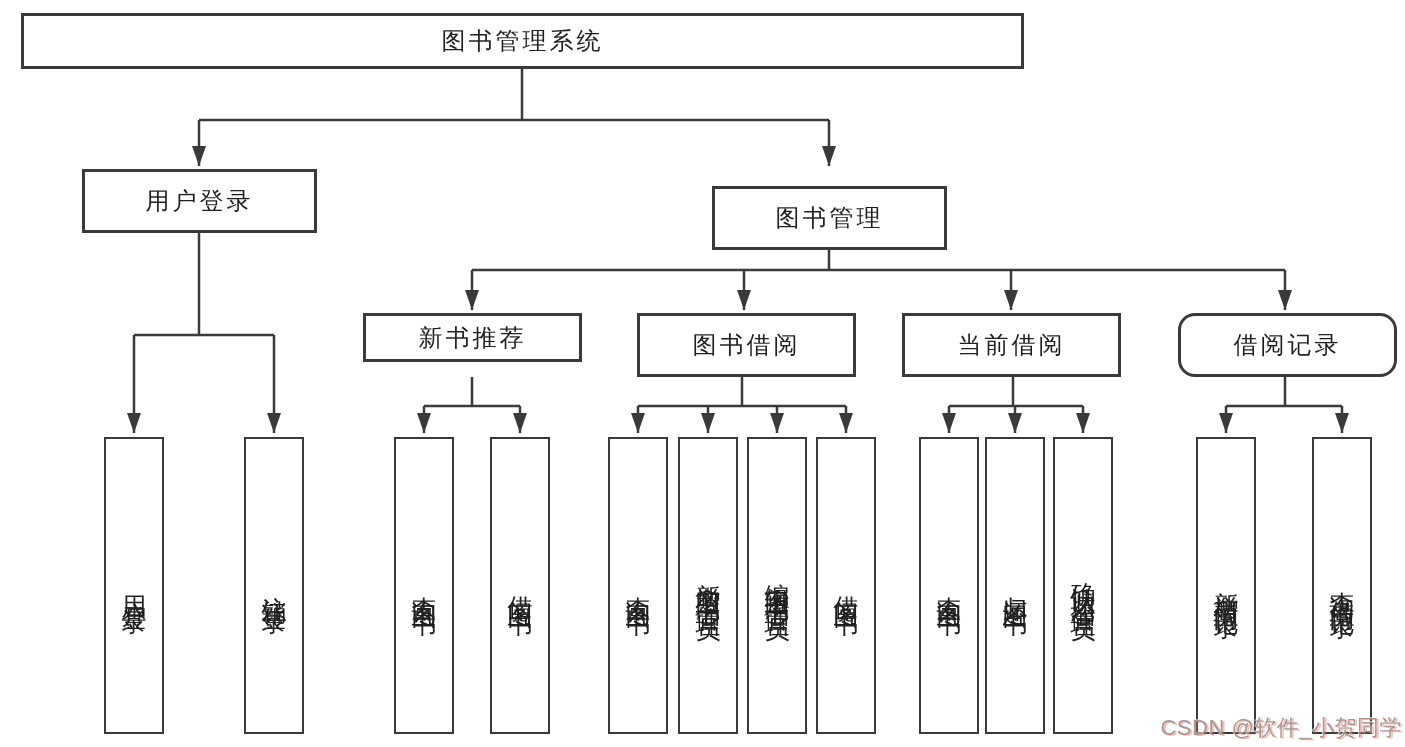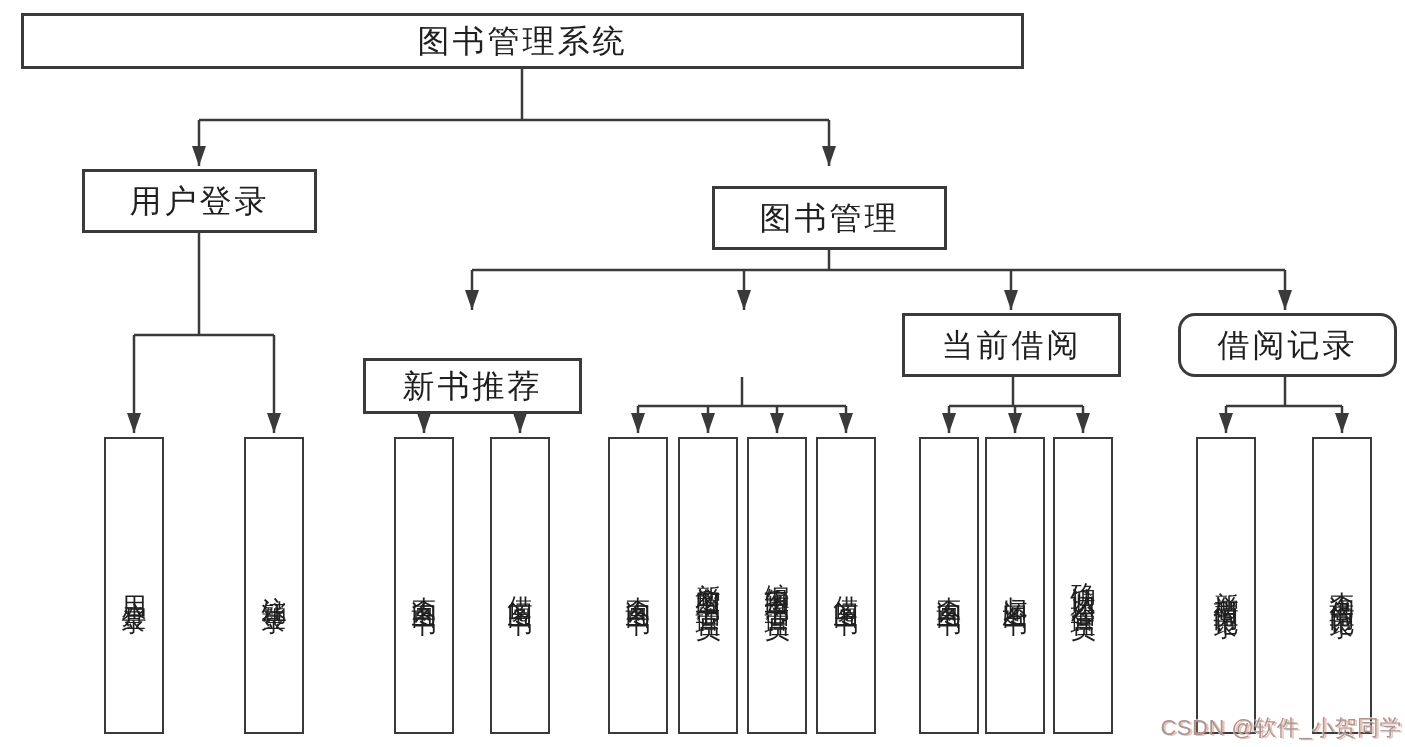--- a/index.html
+++ b/index.html
@@ -22,21 +22,21 @@
     box-sizing: border-box;
     background: #ffffff;
     border: 3px solid #3a3a3a;
     display: flex;
     align-items: center;
     justify-content: center;
     text-align: center;
     line-height: 1;
   }
   .hbox {
-    font-size: 32px;
+    font-size: 24px;
     letter-spacing: 3px;
   }
   .vbox {
     border-width: 2.5px;
     writing-mode: vertical-rl;
     text-orientation: mixed;
     font-size: 25px;
     letter-spacing: 5px;
     line-height: 1;
   }
@@ -105,21 +105,22 @@
       <path d="M1226,406 V433" marker-end="url(#arrowhead)"></path>
       <path d="M1342,406 V433" marker-end="url(#arrowhead)"></path>
     </g>
   </svg>
 
   <div class="box hbox" style="left:21px; top:13px; width:1003px; height:56px;">图书管理系统</div>
 
   <div class="box hbox" style="left:82px; top:169px; width:235px; height:64px;">用户登录</div>
   <div class="box hbox" style="left:712px; top:169px; width:235px; height:64px;margin-top:17px;">图书管理</div>
 
-  <div class="box hbox" style="left:363px; top:313px; width:219px; height:56px;margin-top:45px;">新书推荐</div>
+  <div class="box hbox" style="left:363px; top:313px; width:219px; height:49px;">新书推荐</div>
+  <div class="box hbox" style="left:637px; top:313px; width:219px; height:64px;">图书借阅</div>
   <div class="box hbox" style="left:902px; top:313px; width:219px; height:64px;">当前借阅</div>
   <div class="box hbox" style="left:1178px; top:313px; width:219px; height:64px;border-radius:17px;">借阅记录</div>
 
   <div class="box vbox" style="left:104px; top:437px; width:60px; height:297px;">用户登录</div>
   <div class="box vbox" style="left:244px; top:437px; width:60px; height:297px;">注销登录</div>
 
   <div class="box vbox" style="left:394px; top:437px; width:60px; height:297px;">查询图书</div>
   <div class="box vbox" style="left:490px; top:437px; width:60px; height:297px;">借阅图书</div>
 
   <div class="box vbox" style="left:608px; top:437px; width:60px; height:297px;">查询图书</div>

